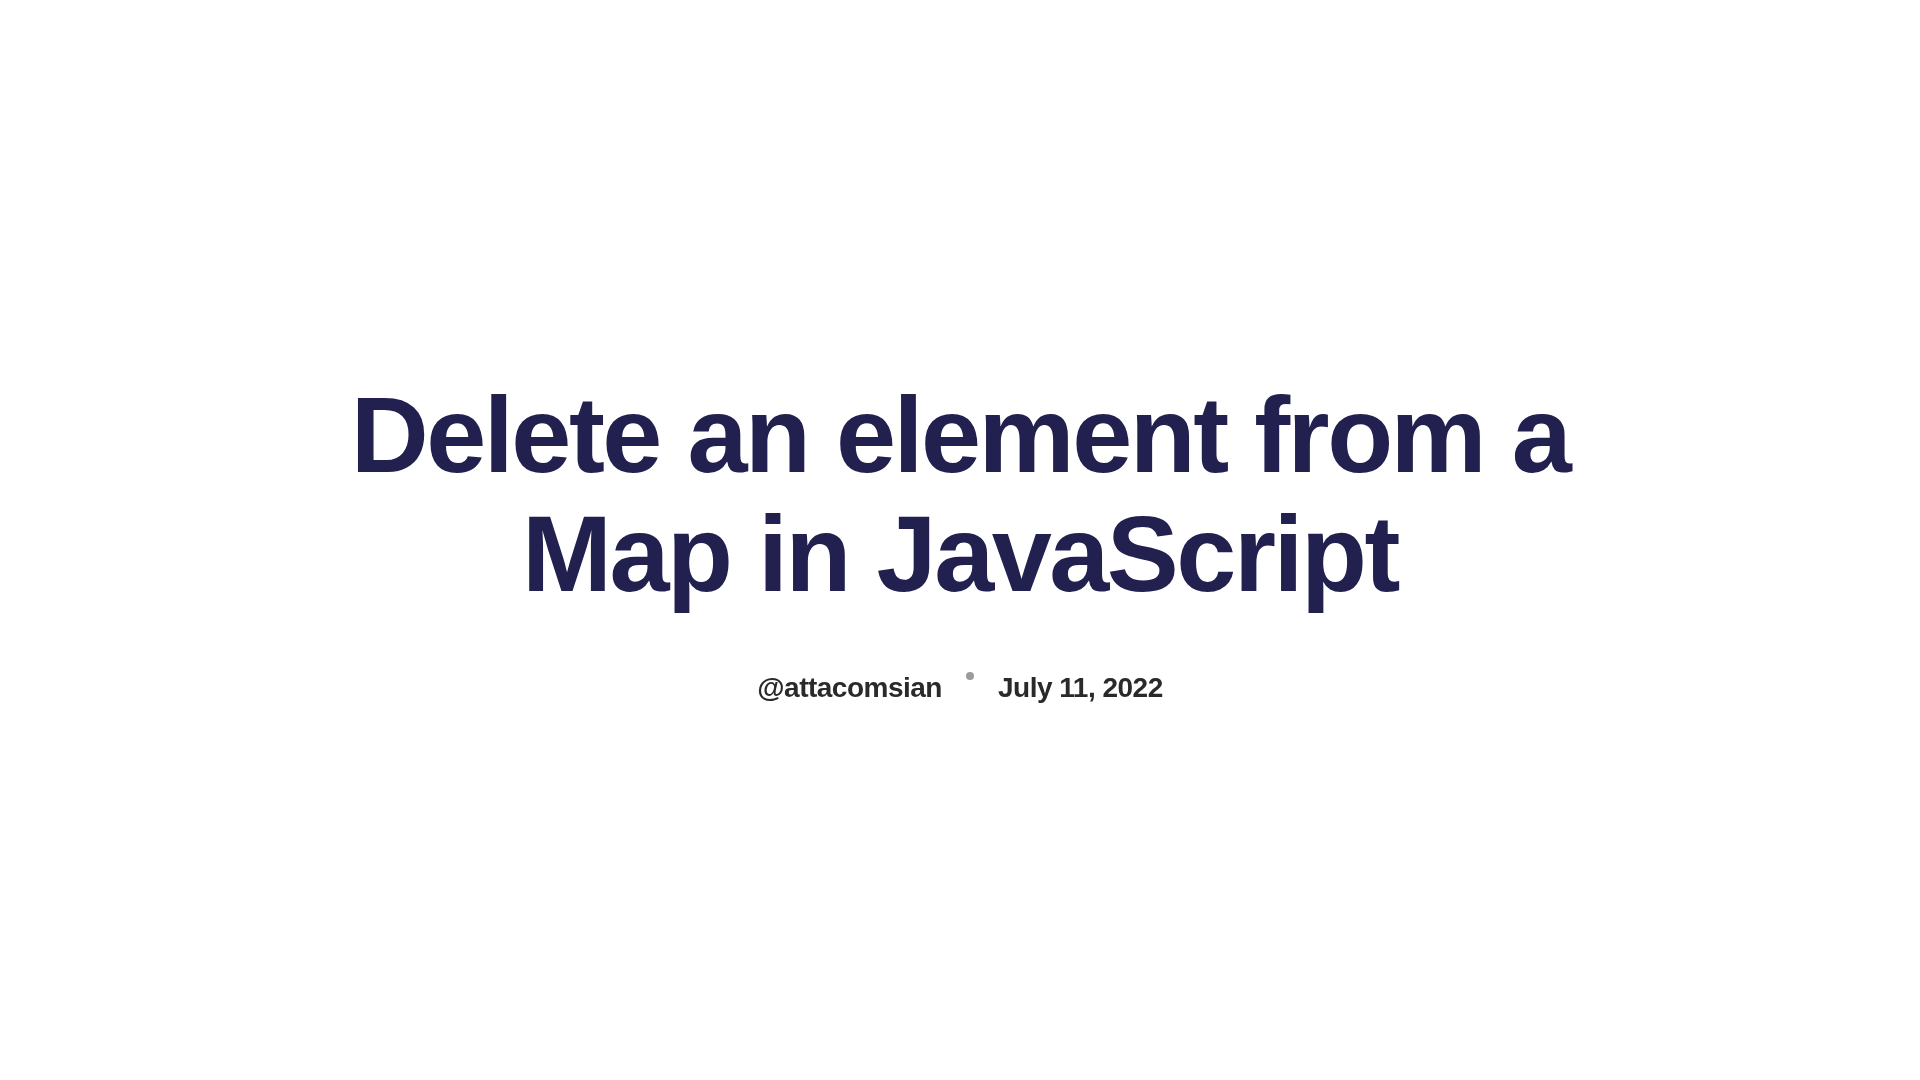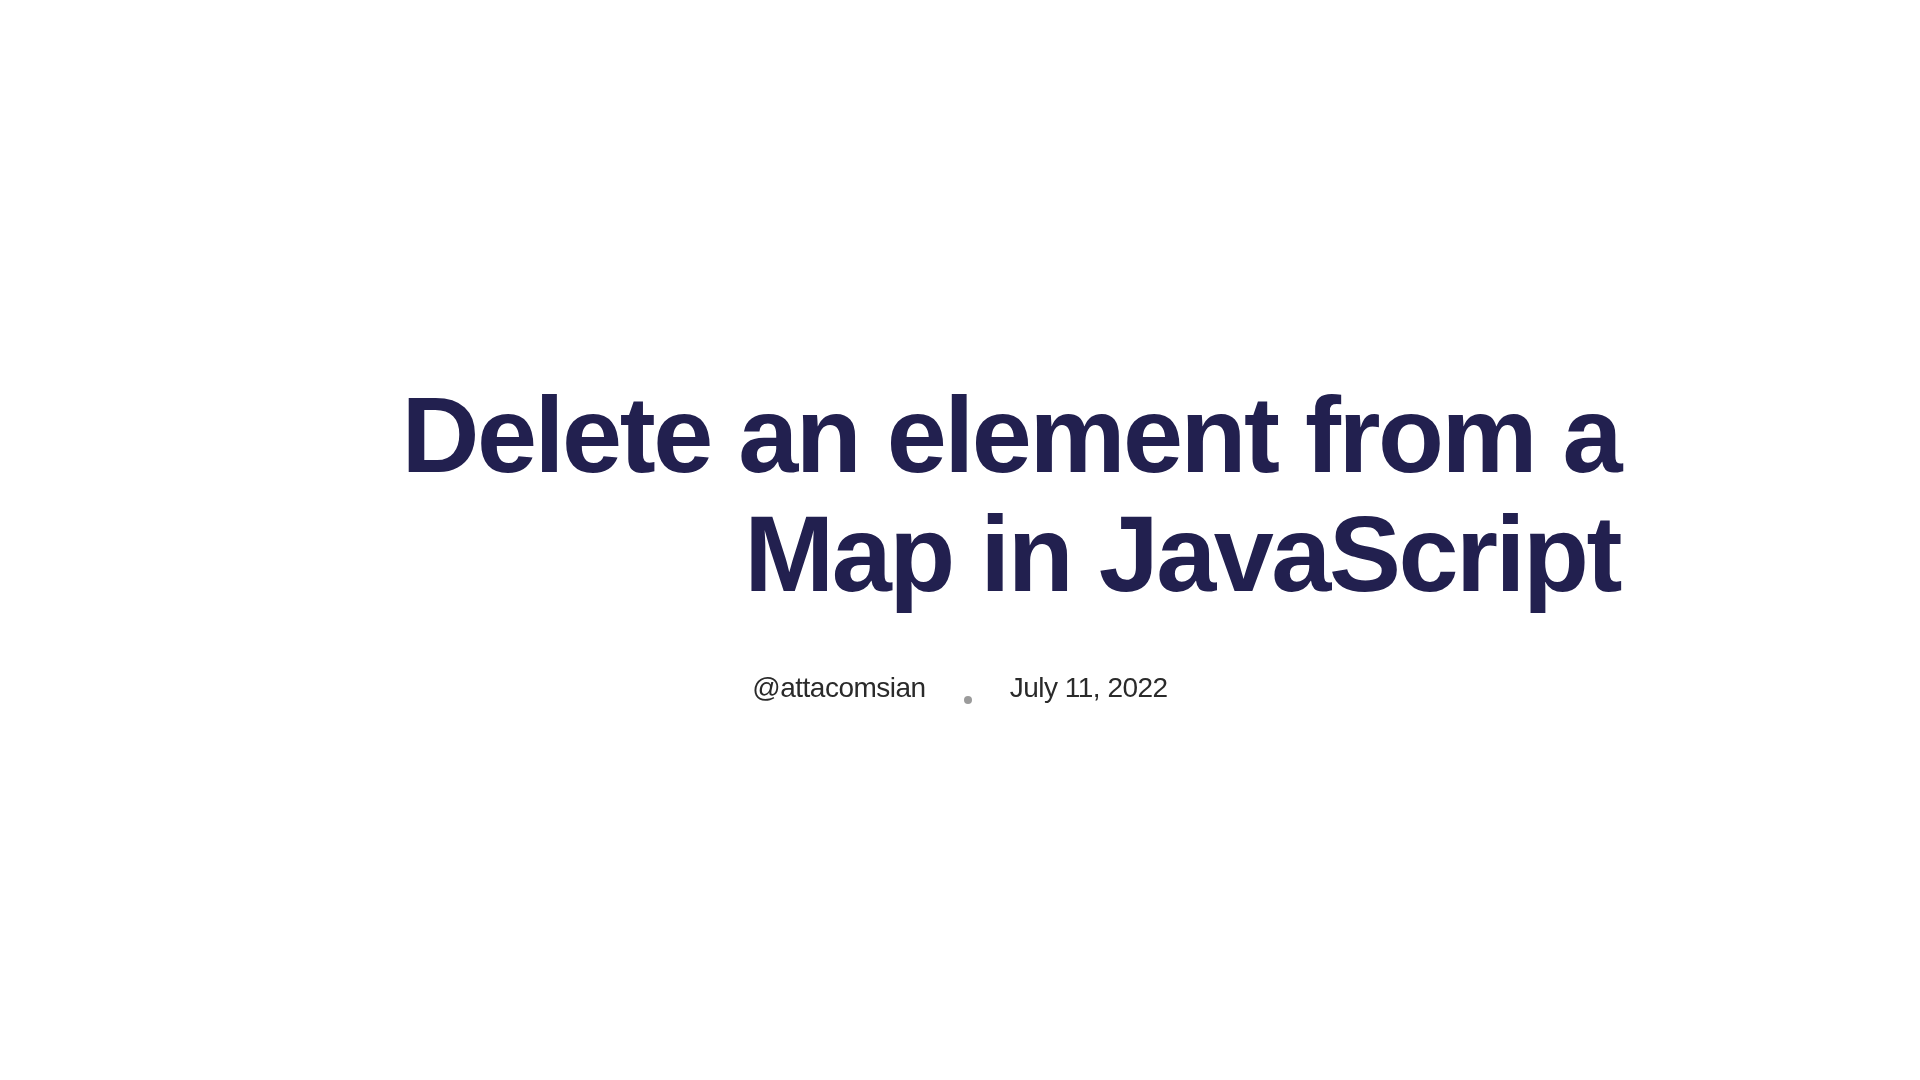--- a/index.html
+++ b/index.html
@@ -26,30 +26,29 @@
       padding: 0 40px;
     }
     
     .title {
       font-size: 108px;
       font-weight: 800;
       line-height: 1.1;
       color: #22204f;
       letter-spacing: -2.5px;
       margin-bottom: 58px;
-      text-align: right;
     }
     
     .meta {
       display: flex;
       justify-content: center;
-      align-items: flex-end;
-      gap: 38px;
+      align-items: flex-start;
+      gap: 24px;
       font-size: 28px;
-      font-weight: 400;
+      font-weight: 700;
       color: #2a2a2a;
       letter-spacing: -0.5px;
     }
     
     .separator {
       width: 8px;
       height: 8px;
       border-radius: 50%;
       background: #9b9b9b;
       display: inline-block;

